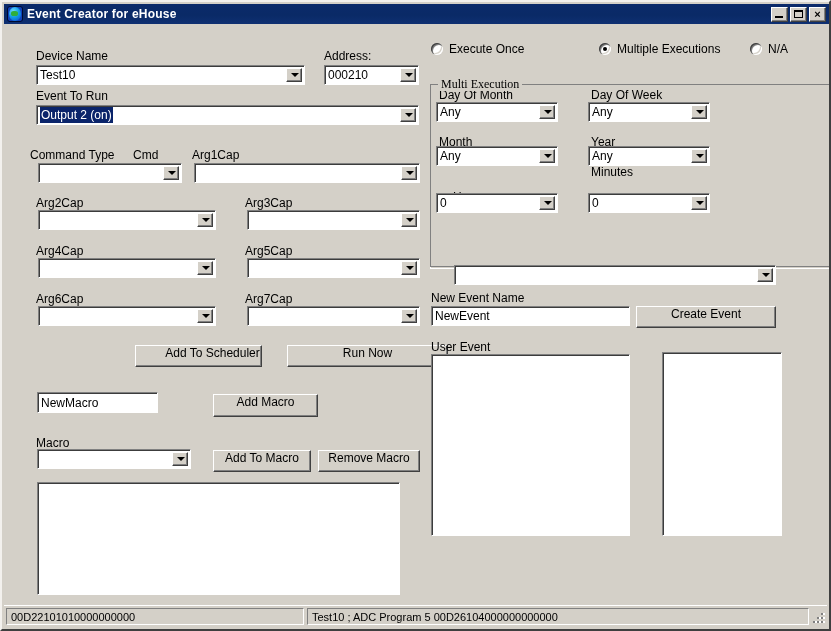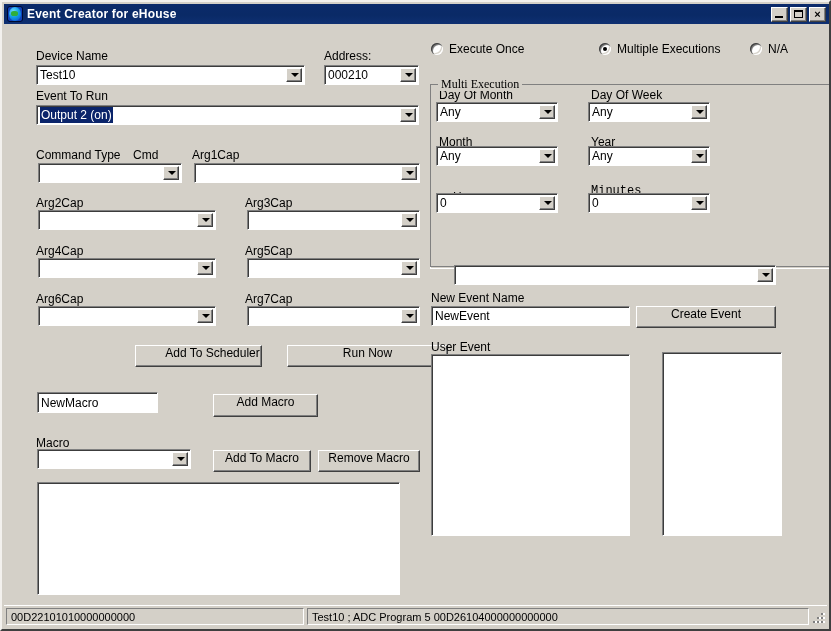--- a/index.html
+++ b/index.html
@@ -324,21 +324,21 @@
   </div>
 
   <div class="lbl" style="left:34px; top:87px;">Event To Run</div>
   <div class="field" style="left:34px; top:103px; width:383px; height:20px;">
     <div class="txt sel">
         <span class="sel-hl">Output 2 (on)</span>
       </div>
     <div class="combo-btn"></div>
   </div>
 
-  <div class="lbl" style="left:34px; top:146px;">Command Type</div>
+  <div class="lbl" style="left:28px; top:146px;">Command Type</div>
   <div class="lbl" style="left:131px; top:146px;">Cmd</div>
   <div class="field" style="left:36px; top:161px; width:144px; height:20px;">
     <div class="txt"></div>
     <div class="combo-btn"></div>
   </div>
 
   <div class="lbl" style="left:190px; top:146px;">Arg1Cap</div>
   <div class="field" style="left:192px; top:161px; width:226px; height:20px;">
     <div class="txt"></div>
     <div class="combo-btn"></div>
@@ -421,21 +421,21 @@
     <div class="txt">Any</div>
     <div class="combo-btn"></div>
   </div>
 
   <div class="lbl" style="left:437px; top:188px;margin-left:14px;">Hour</div>
   <div class="field" style="left:434px; top:191px; width:122px; height:20px;">
     <div class="txt">0</div>
     <div class="combo-btn"></div>
   </div>
 
-  <div class="lbl" style="left:589px; top:182px;font-family:Liberation Mono, monospace;">Minutes</div>
+  <div class="lbl" style="left:589px; top:163px;">Minutes</div>
   <div class="field" style="left:586px; top:191px; width:122px; height:20px;">
     <div class="txt">0</div>
     <div class="combo-btn"></div>
   </div>
 
   <div class="field" style="left:452px; top:263px; width:322px; height:20px;">
     <div class="txt"></div>
     <div class="combo-btn"></div>
   </div>
 

